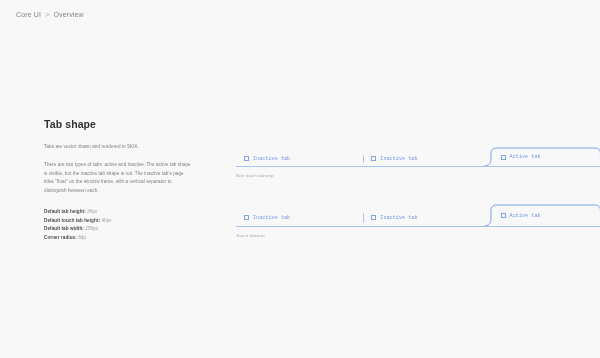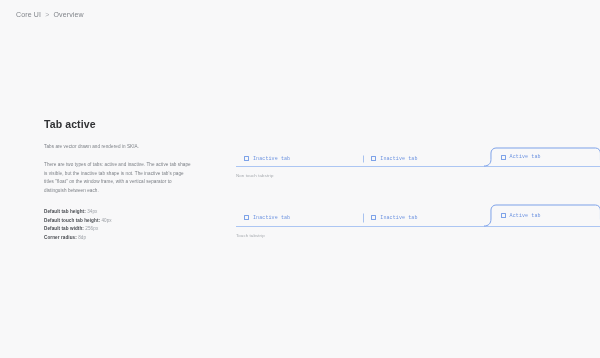--- a/index.html
+++ b/index.html
@@ -216,21 +216,21 @@
 
 <div class="breadcrumb">
   <span class="crumb">Core UI</span>
   <span class="crumb-sep">&gt;</span>
   <span class="crumb">Overview</span>
 </div>
 
 <div class="content">
 
   <div class="left-col">
-    <h1 class="section-title">Tab active</h1>
+    <h1 class="section-title">Tab shape</h1>
     <p class="lede">Tabs are vector drawn and rendered in SKIA.</p>
     <p class="para">There are two types of tabs: active and inactive. The active tab shape is visible, but the inactive tab shape is not. The inactive tab's page titles "float" on the window frame, with a vertical separator to distinguish between each.</p>
     <ul class="spec-list">
       <li>
         <span class="spec-label">Default tab height:</span>
         <span class="spec-value">34px</span>
       </li>
       <li>
         <span class="spec-label">Default touch tab height:</span>
         <span class="spec-value">40px</span>

